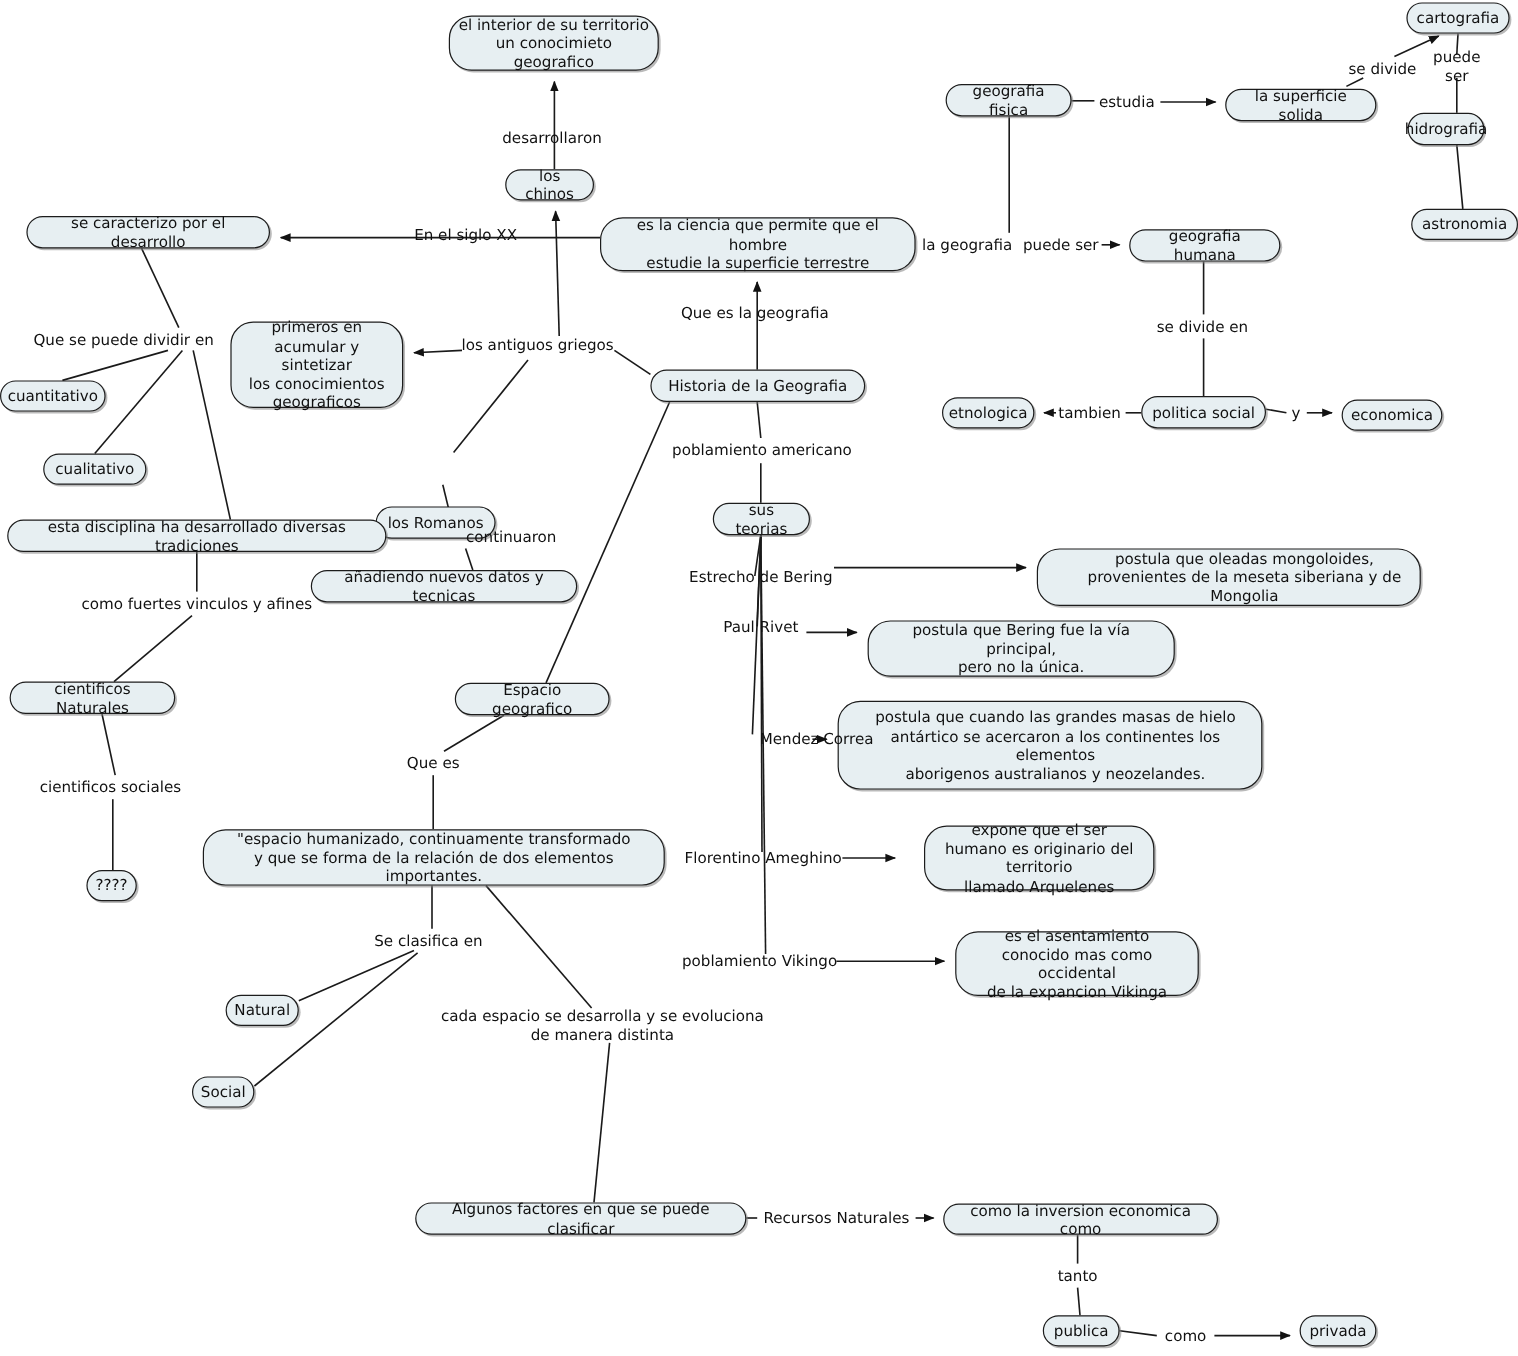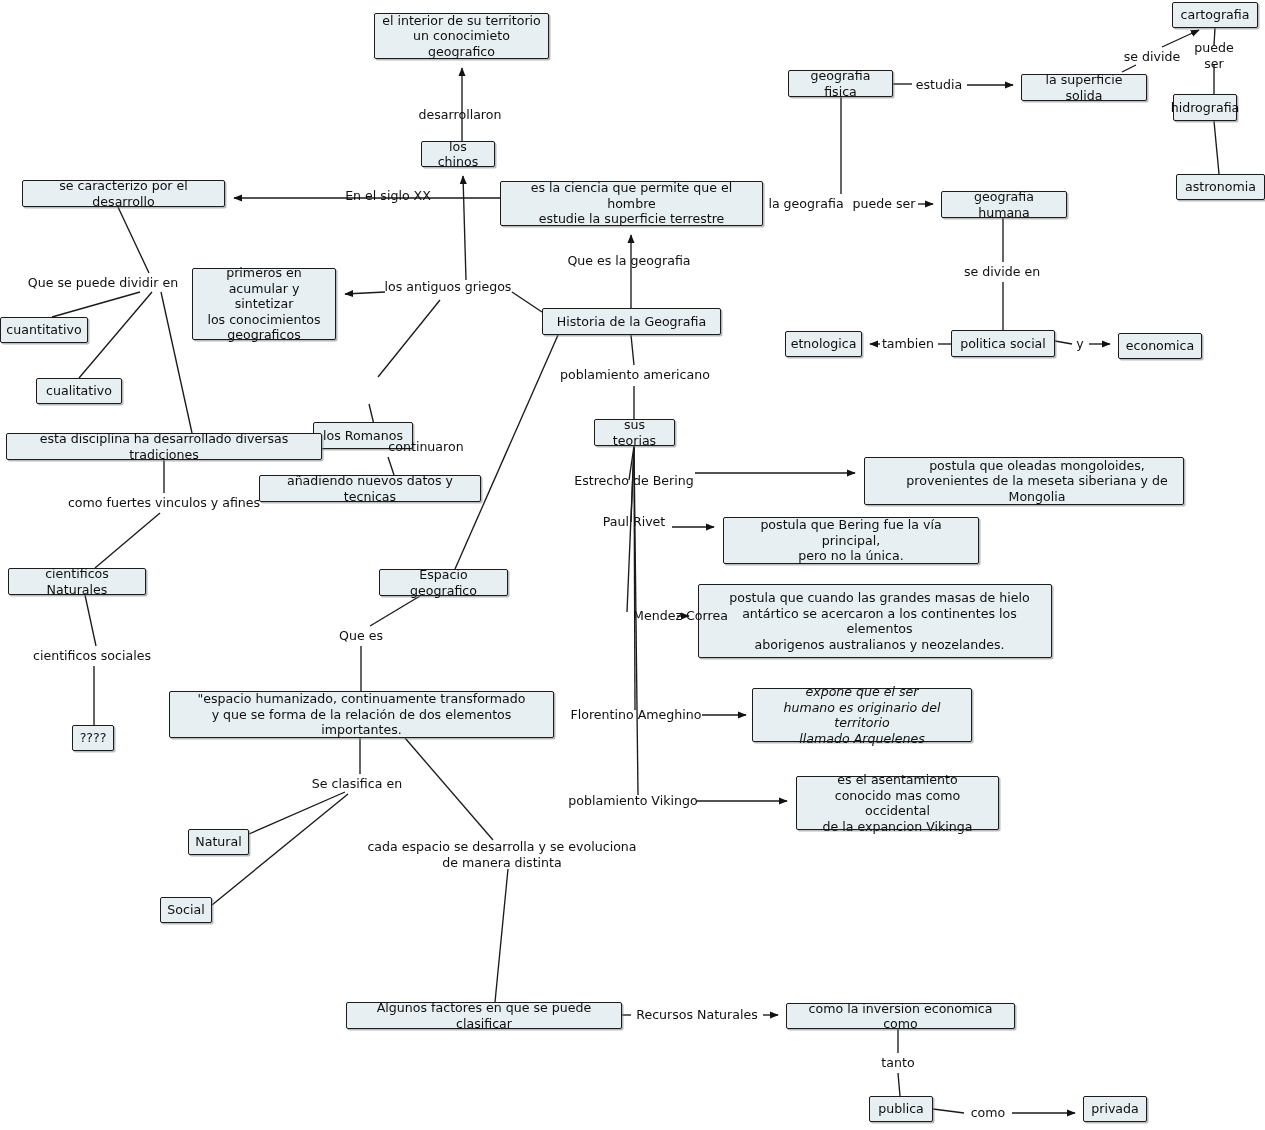--- a/index.html
+++ b/index.html
@@ -24,21 +24,21 @@
     top: 0;
     width: 1265px;
     height: 1130px;
     pointer-events: none;
   }
   .node {
     position: absolute;
     box-sizing: border-box;
     background: #e7eff2;
     border: 1.4px solid #1c1c1c;
-    border-radius: 2px;
+    border-radius: 19px;
     color: #101010;
     font-size: 12.6px;
     line-height: 15.5px;
     text-align: center;
     display: flex;
     align-items: center;
     justify-content: center;
     padding: 2px 7px;
     white-space: pre-line;
     box-shadow: 1.5px 1.5px 0 rgba(130,130,130,0.55);
@@ -151,21 +151,21 @@
       <div class="node" style="left: 188px; top: 829px; width: 61px; height: 26px;">Natural</div>
       <div class="node" style="left: 160px; top: 897px; width: 52px; height: 26px;">Social</div>
       <div class="node" style="left: 346px; top: 1002px; width: 276px; height: 27px;">Algunos factores en que se puede clasificar</div>
       <div class="node" style="left: 864px; top: 457px; width: 320px; height: 48px; padding-left: 33px;">postula que oleadas mongoloides,
 provenientes de la meseta siberiana y de Mongolia</div>
       <div class="node" style="left: 723px; top: 517px; width: 256px; height: 47px;">postula que Bering fue la vía principal,
 pero no la única.</div>
       <div class="node" style="left: 698px; top: 584px; width: 354px; height: 74px; padding-left: 16px;">postula que cuando las grandes masas de hielo
 antártico se acercaron a los continentes los elementos
 aborigenos australianos y neozelandes.</div>
-      <div class="node" style="left: 752px; top: 688px; width: 220px; height: 54px; font-style: italic;">expone que el ser
+      <div class="node" style="left: 770px; top: 688px; width: 192px; height: 54px;">expone que el ser
 humano es originario del territorio
 llamado Arquelenes</div>
       <div class="node" style="left: 796px; top: 776px; width: 203px; height: 54px;">es el asentamiento
 conocido mas como occidental
 de la expancion Vikinga</div>
       <div class="node" style="left: 788px; top: 70px; width: 105px; height: 27px;">geografia fisica</div>
       <div class="node" style="left: 1021px; top: 74px; width: 126px; height: 27px;">la superficie solida</div>
       <div class="node" style="left: 1172px; top: 2px; width: 86px; height: 26px;">cartografia</div>
       <div class="node" style="left: 1173px; top: 94px; width: 64px; height: 27px;">hidrografia</div>
       <div class="node" style="left: 1176px; top: 174px; width: 89px; height: 26px;">astronomia</div>

